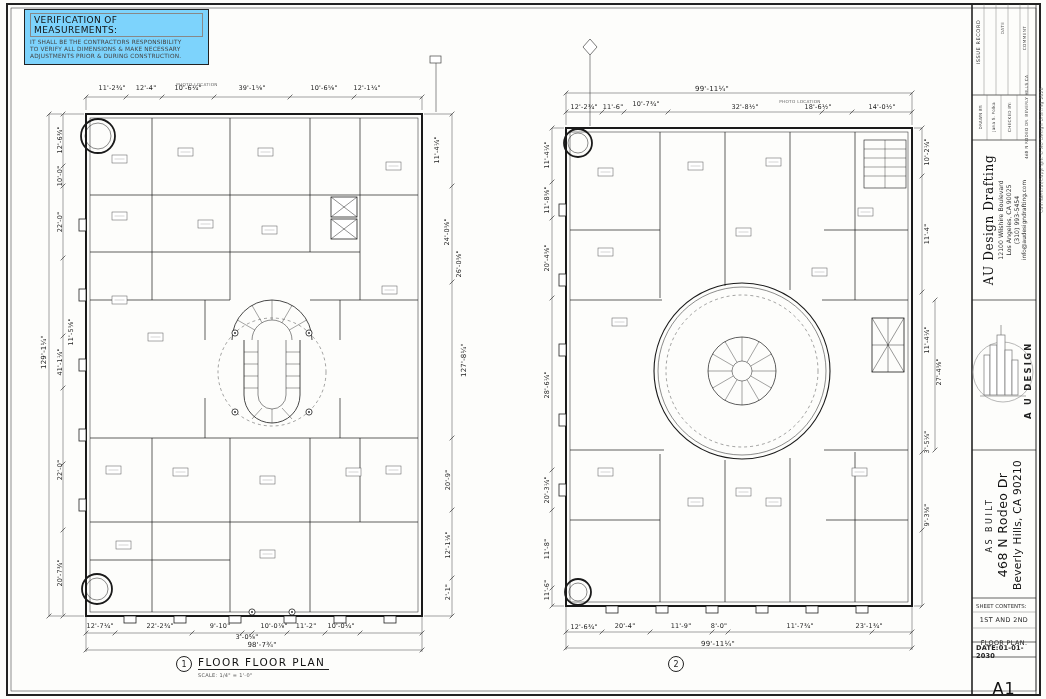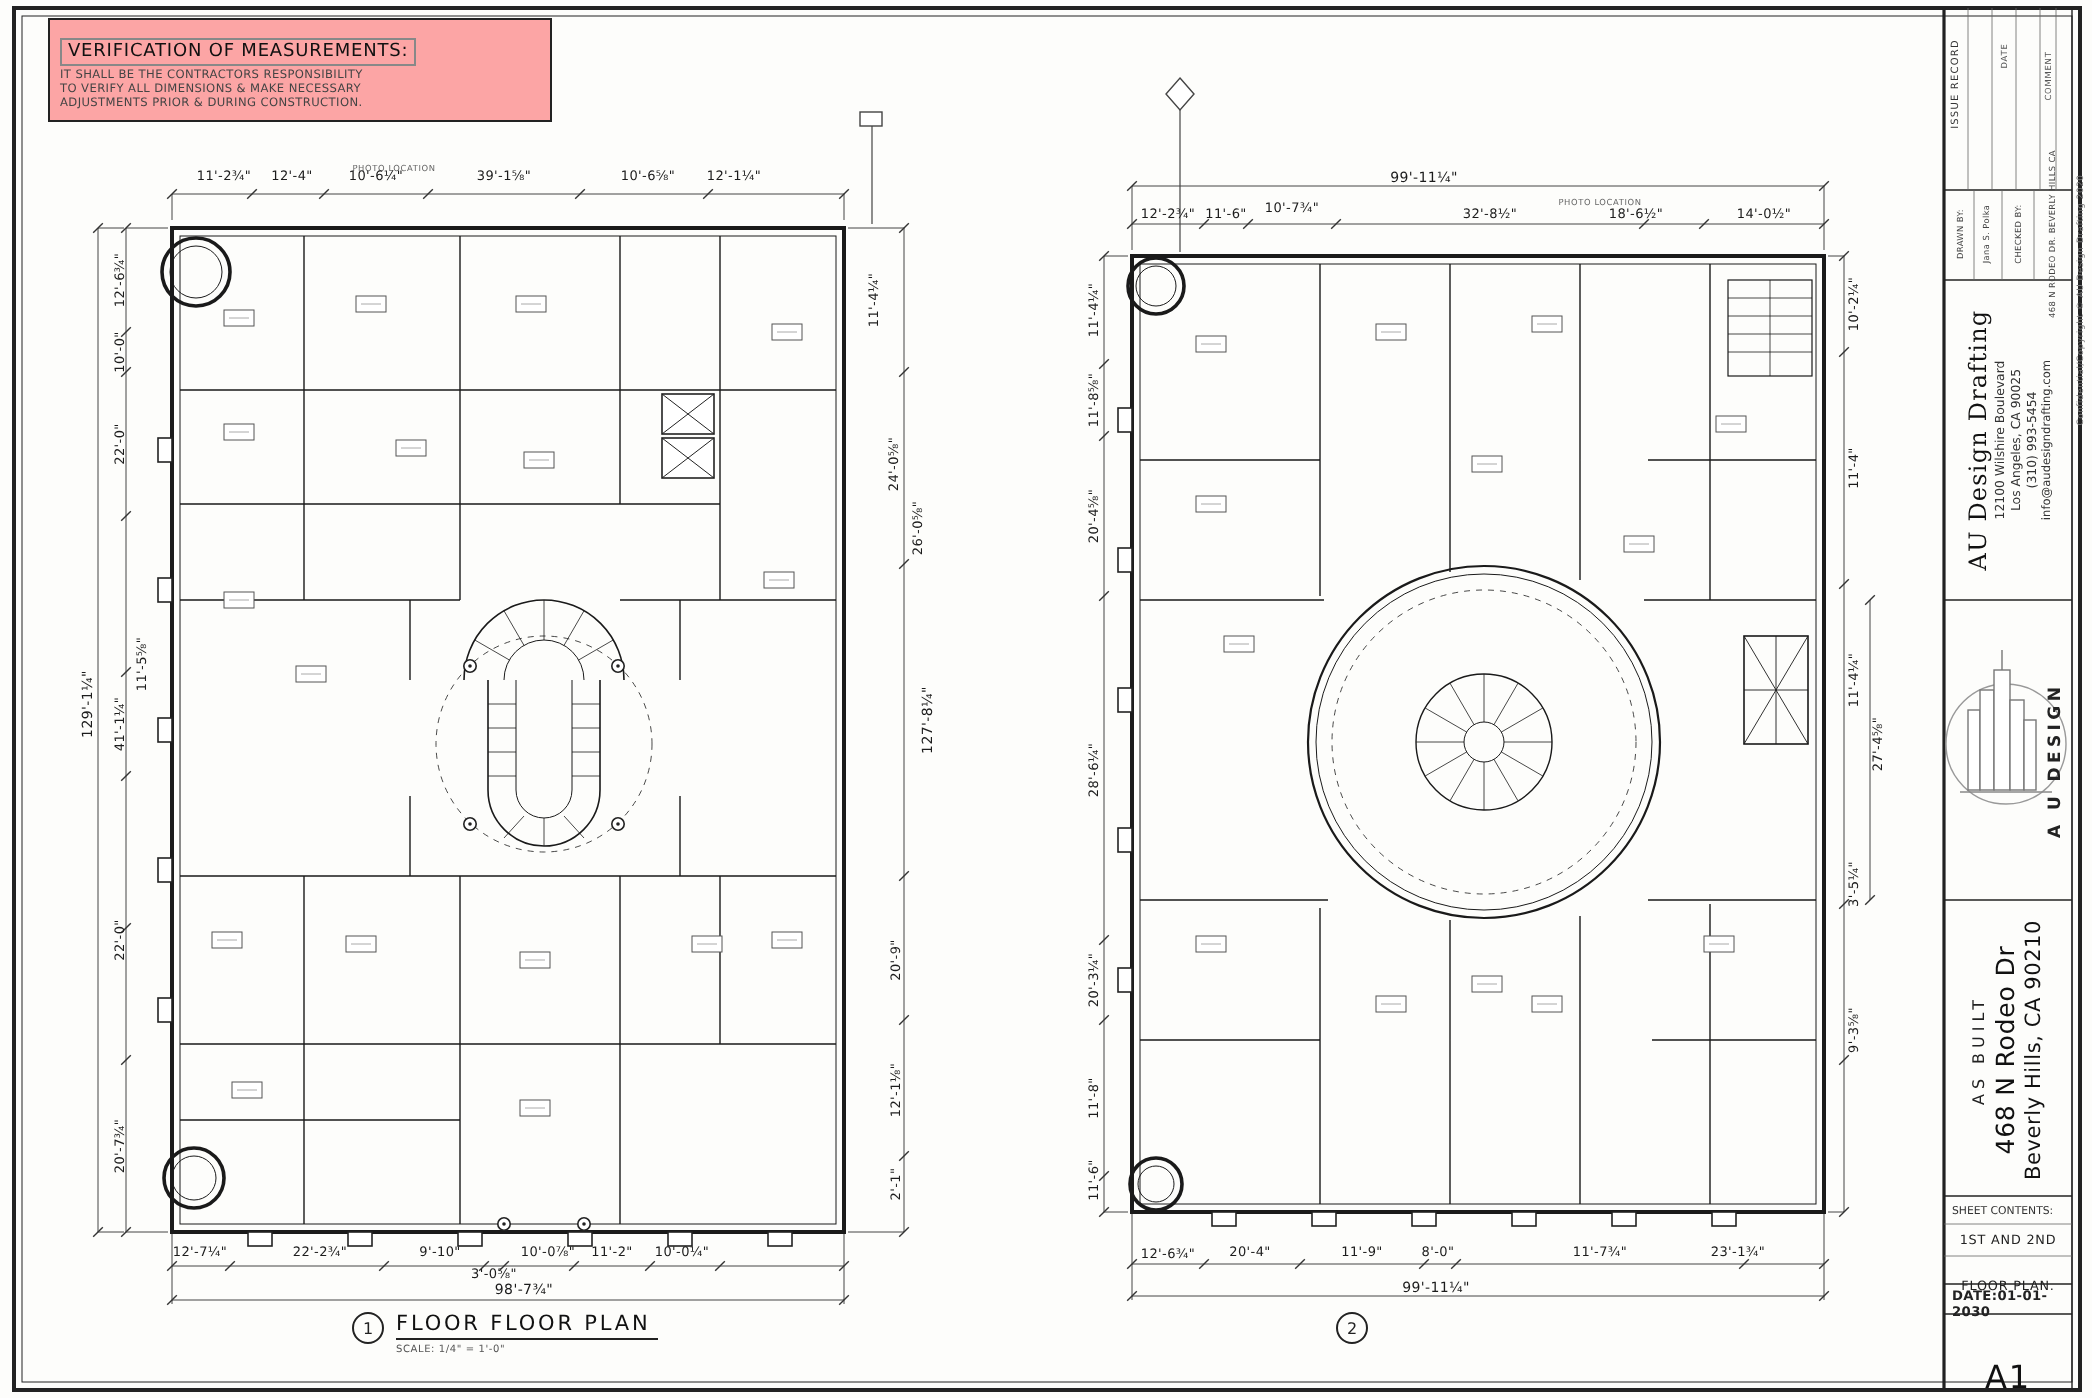--- a/index.html
+++ b/index.html
@@ -10,22 +10,22 @@
 
   
   .dim { position:absolute; font-size:6.5px; color:#1c1c1c; white-space:nowrap;
          transform:translate(-50%,-50%); letter-spacing:.2px; }
   .dim.v { transform:translate(-50%,-50%) rotate(-90deg); }
   .dim.big { font-size:7px; }
   .tiny { position:absolute; font-size:4.2px; color:#666; white-space:nowrap;
           transform:translate(-50%,-50%); letter-spacing:.3px; }
 
   
-  .verify { position:absolute; left:24px; top:9px; width:252px; border:1.4px solid #222;
-            background:#fca5a5; padding:3px 5px 4px 5px; }
+  .verify { position:absolute; left:24px; top:9px; width:185px; border:1.4px solid #222;
+            background:#7dd3fc; padding:3px 5px 4px 5px; }
   .verify .vt { font-size:9px; letter-spacing:.4px; color:#111; border:.8px solid #888;
                 display:inline-block; padding:1px 3px; margin-bottom:2px; }
   .verify .vl { font-size:5.8px; color:#444; letter-spacing:.2px; line-height:7px; }
 
   
   .plan-title { position:absolute; display:flex; align-items:flex-start; gap:6px; }
   .pt-circle { width:16px; height:16px; border:1.1px solid #222; border-radius:50%;
                font-size:8px; color:#222; display:flex; align-items:center; justify-content:center; flex:0 0 auto; }
   .pt-text .t { font-size:10.5px; color:#111; letter-spacing:1.4px;
                 border-bottom:1.8px solid #222; padding:0 4px 1px 0; }

